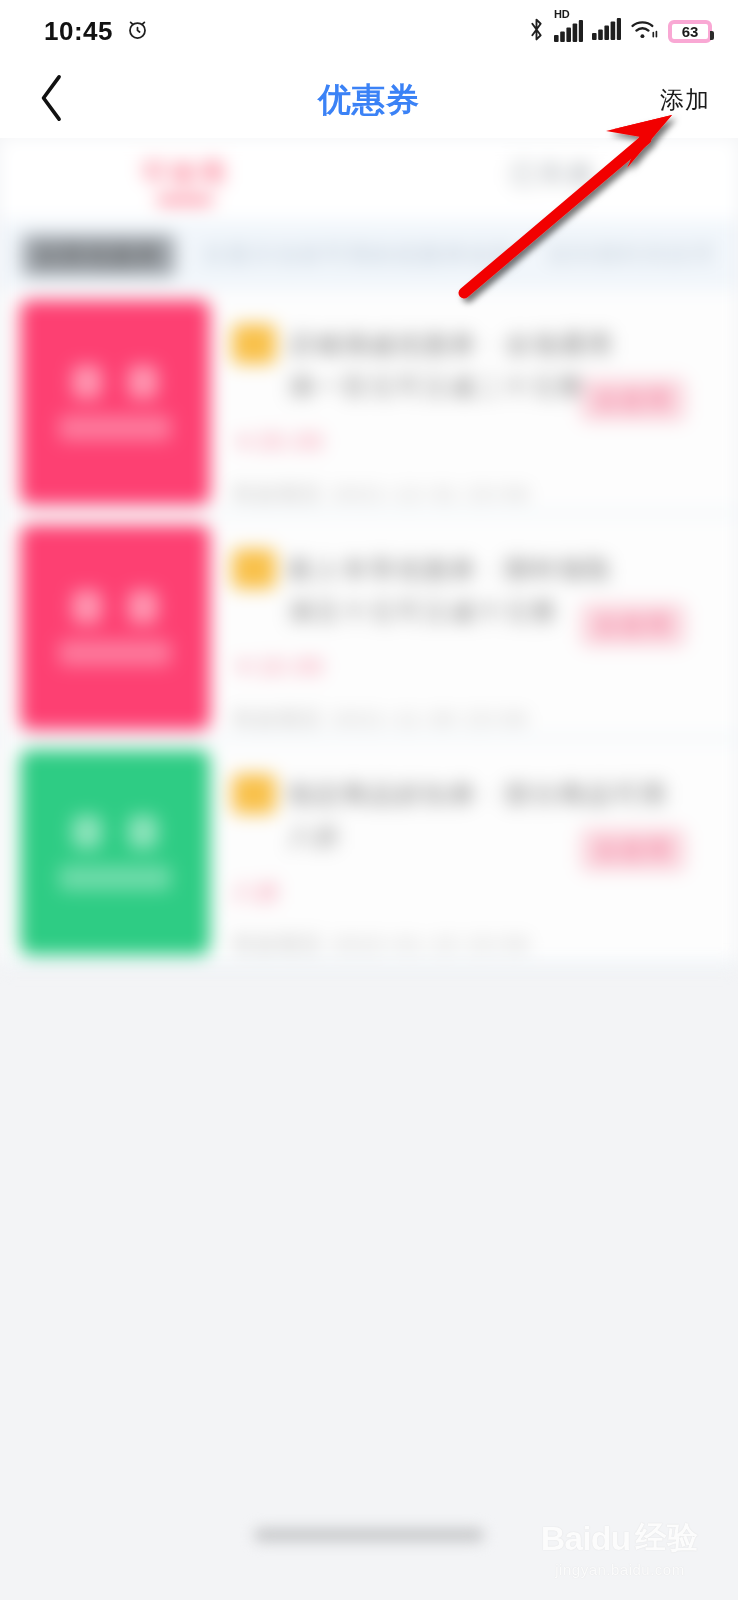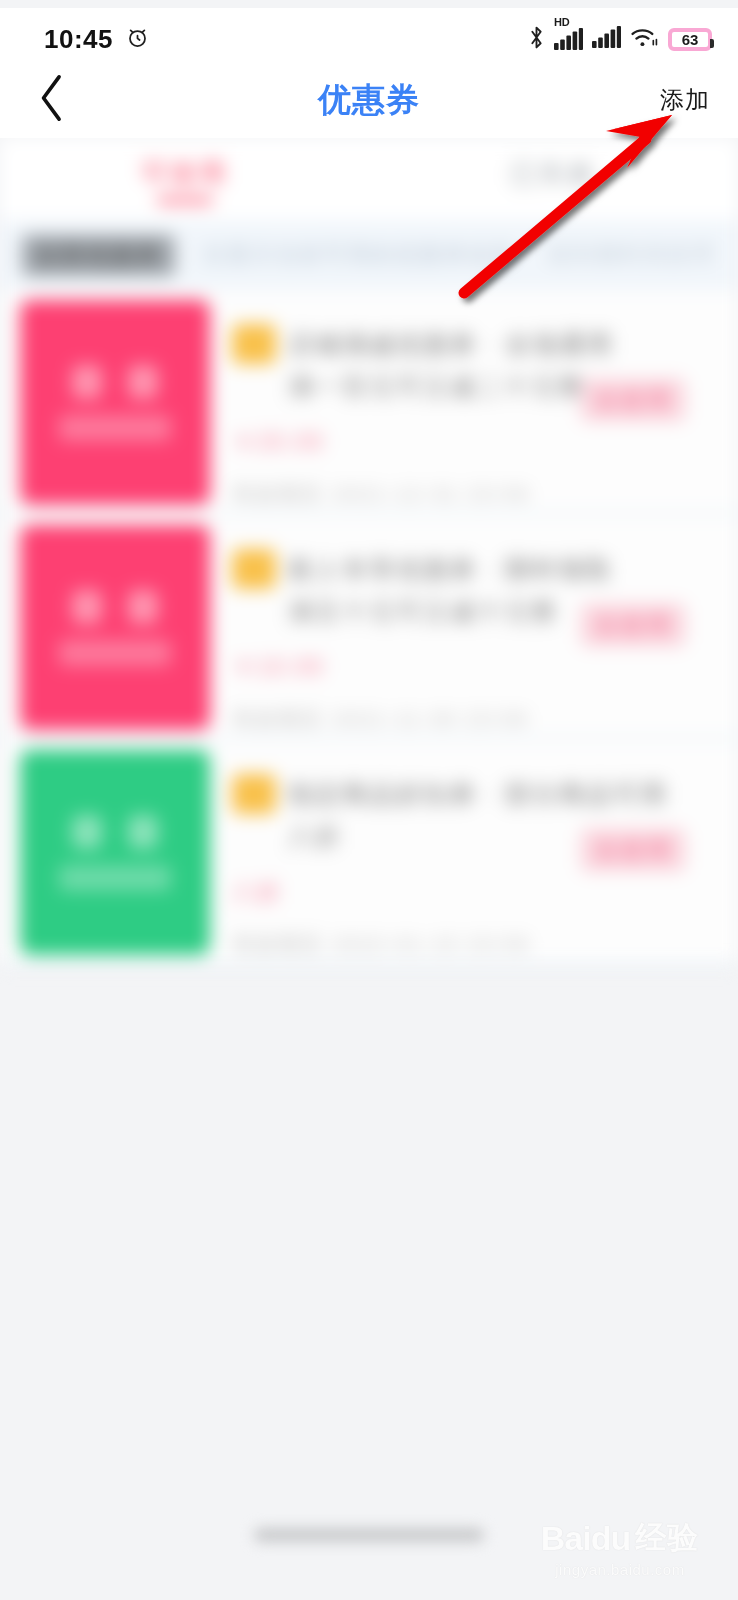--- a/index.html
+++ b/index.html
@@ -16,21 +16,21 @@
     position: relative;
     width: 738px;
     height: 1600px;
     background: #f3f4f6;
     overflow: hidden;
   }
 
   
   .statusbar {
     position: absolute;
-    top: 8px; left: 0;
+    top: 0; left: 0;
     width: 738px;
     height: 62px;
     background: #ffffff;
     display: flex;
     align-items: center;
     justify-content: space-between;
     padding: 0 26px 0 44px;
   }
   .status-left {
     display: flex;

